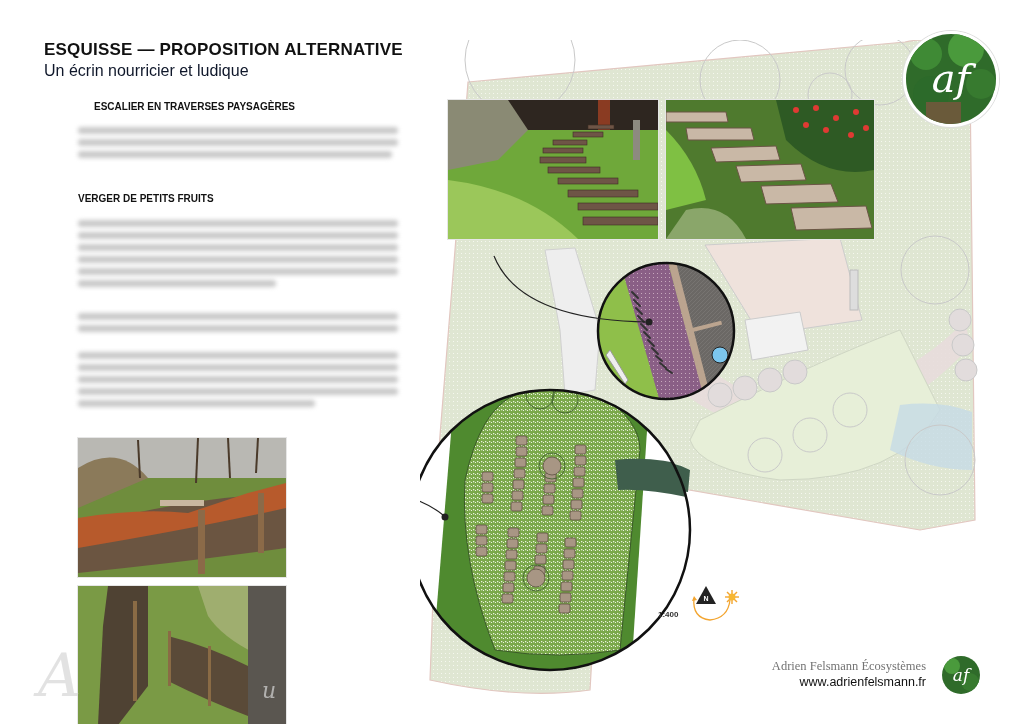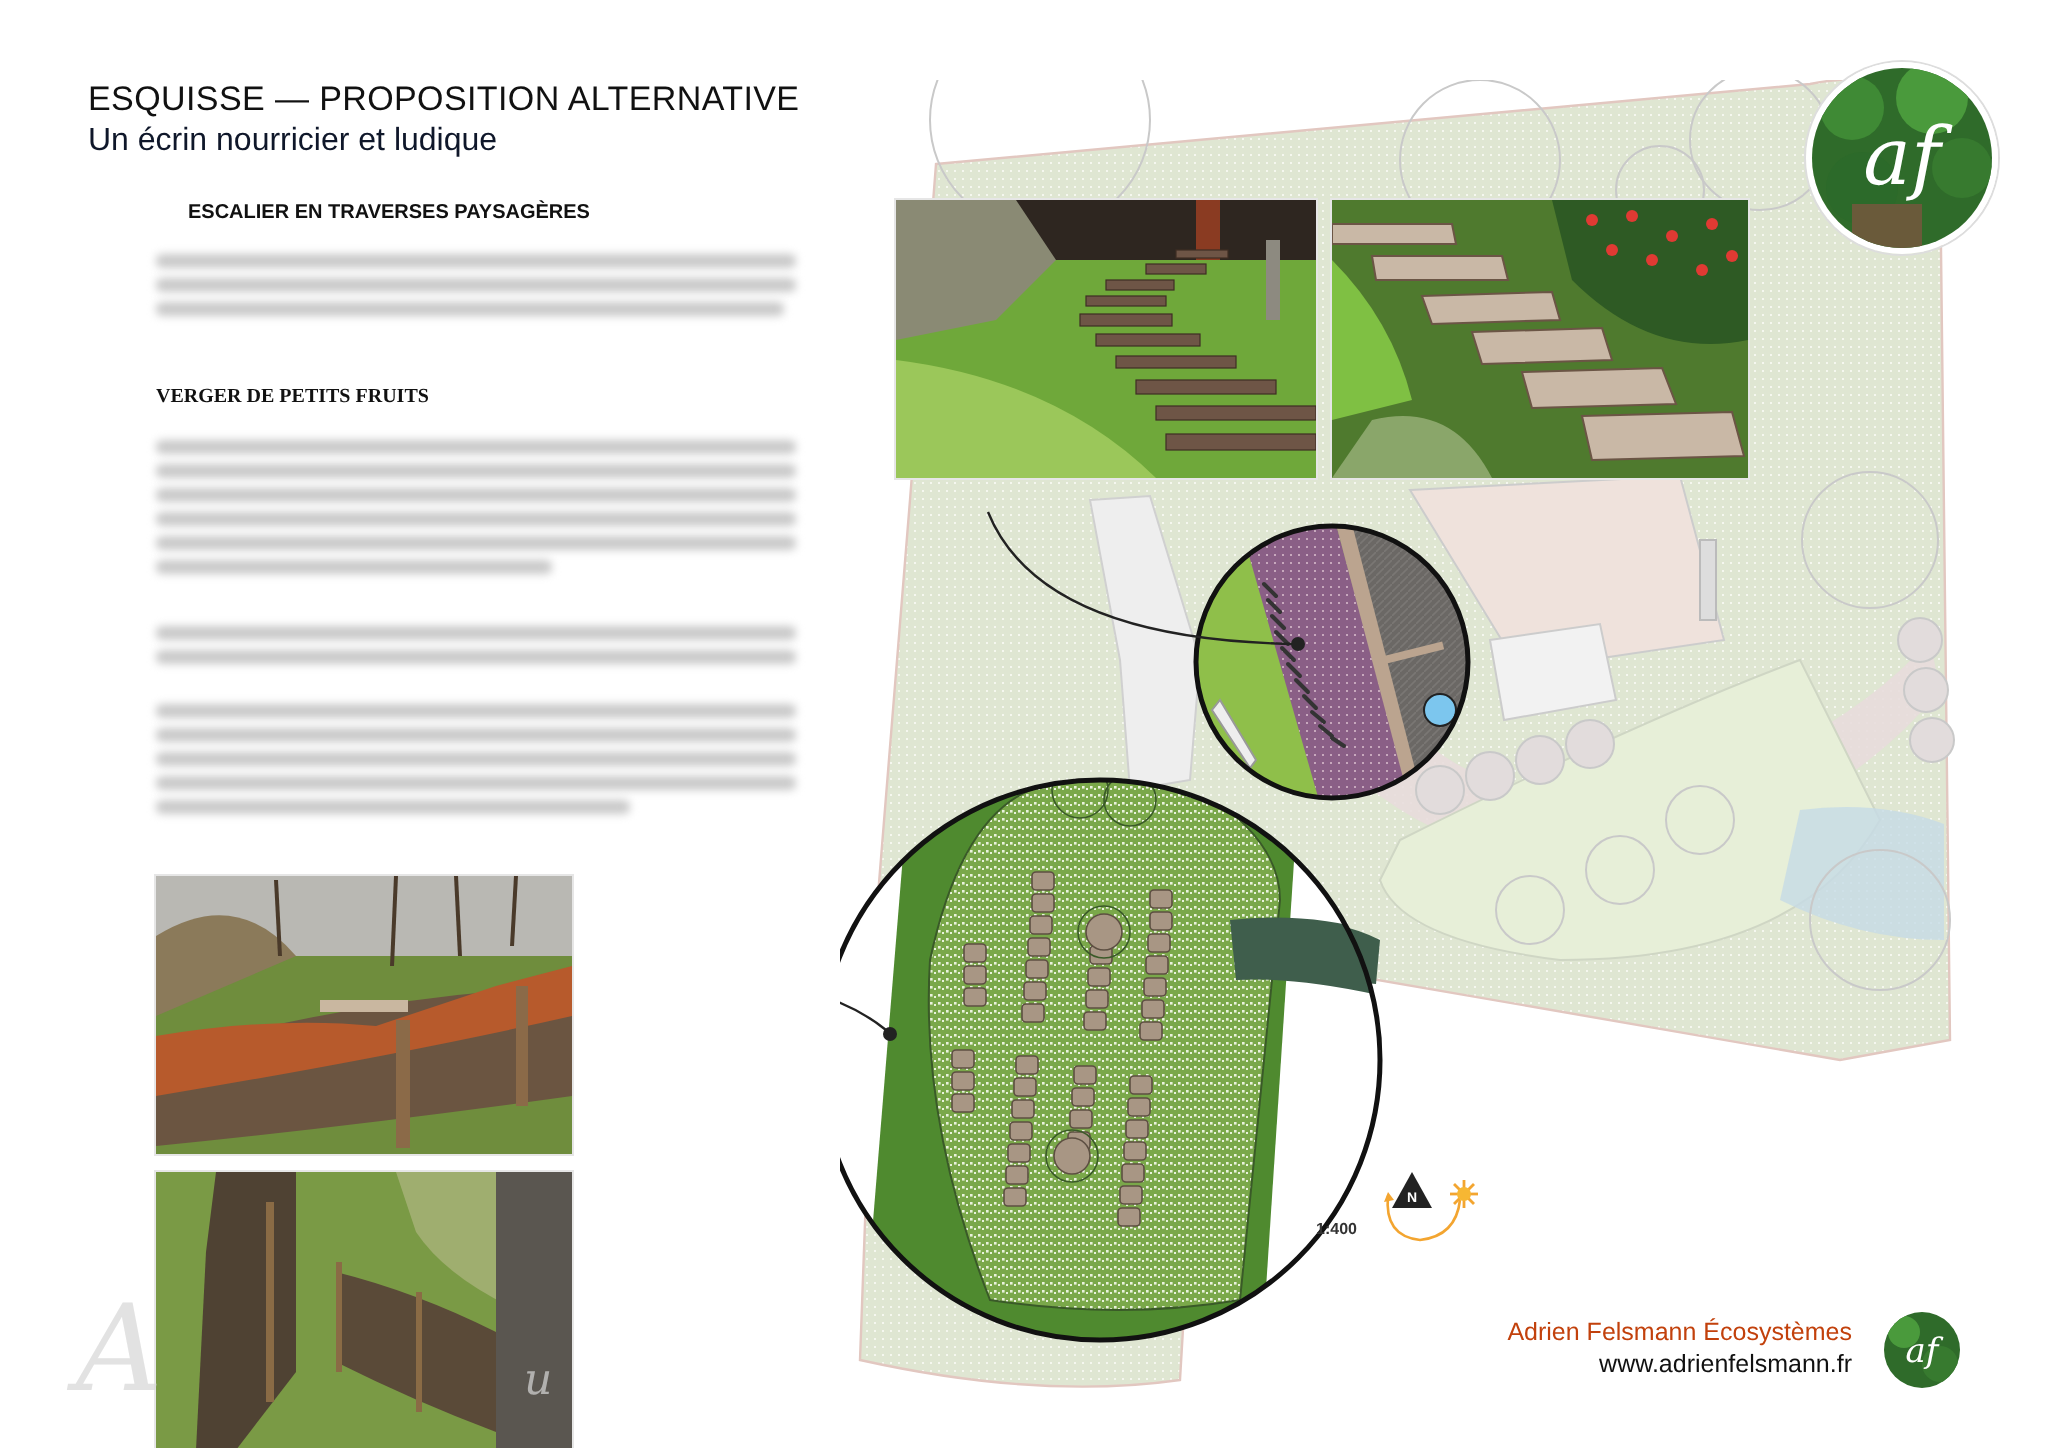--- a/index.html
+++ b/index.html
@@ -1,25 +1,25 @@
 <!DOCTYPE html>
 <html><head>
 <meta charset="utf-8">
 <style>
   html,body{margin:0;padding:0;background:#fff;}
   body{width:1024px;height:724px;position:relative;overflow:hidden;font-family:"Liberation Sans","DejaVu Sans",sans-serif;color:#1a1a1a;}
   .abs{position:absolute;}
-  .title{left:44px;top:40px;font-size:17px;font-weight:400;letter-spacing:0.2px;color:#111;}
+  .title{left:44px;top:40px;font-size:17px;font-weight:700;letter-spacing:0.2px;color:#111;}
   .subtitle{left:44px;top:62px;font-size:16px;color:#0f172a;}
   .section-h{left:78px;font-size:10px;font-weight:700;color:#111;}
   .blur-para{left:78px;width:320px;}
   .blur-line{height:7px;background:#c9c9c9;border-radius:3px;margin-bottom:5px;filter:blur(2px);}
   .photo{overflow:hidden;border:1px solid #e6e6e6;}
   .plan{left:420px;top:40px;width:604px;height:684px;}
-  .footer-name{right:98px;top:659px;font-size:12.5px;color:#c2410c;text-align:right;}
+  .footer-name{right:98px;top:659px;font-size:12.5px;color:#737373;text-align:right;font-family:Liberation Serif, serif;}
   .footer-url{right:98px;top:675px;font-size:12.5px;color:#111;text-align:right;margin-left:12px;}
   .logo-small{left:942px;top:656px;width:38px;height:38px;border-radius:50%;overflow:hidden;}
   .logo-big{left:903px;top:31px;width:90px;height:90px;border-radius:50%;overflow:hidden;border:3px solid #fff;box-shadow:0 0 0 1px #ddd;}
   .compass{left:690px;top:582px;width:52px;height:44px;}
   .scale-label{left:658px;top:610px;font-size:8px;font-weight:700;color:#333;}
   .signature{left:38px;top:640px;font-family:"DejaVu Serif",serif;font-style:italic;font-size:60px;color:#d7d7d7;opacity:.7;}
   .signature2{left:262px;top:678px;font-family:"DejaVu Serif",serif;font-style:italic;font-size:22px;color:#d7d7d7;opacity:.7;}
 </style>
 </head>
 <body>
@@ -27,21 +27,21 @@
 <div class="abs title">ESQUISSE — PROPOSITION ALTERNATIVE</div>
 <div class="abs subtitle">Un écrin nourricier et ludique</div>
 
 <div class="abs section-h" style="top:101px;margin-left:16px;">ESCALIER EN TRAVERSES PAYSAGÈRES</div>
 <div class="abs blur-para" style="top:127px;">
   <div class="blur-line"></div>
     <div class="blur-line"></div>
     <div class="blur-line" style="width:98%"></div>
 </div>
 
-<div class="abs section-h" style="top:193px;font-family:Liberation Serif, serif;">VERGER DE PETITS FRUITS</div>
+<div class="abs section-h" style="top:193px;">VERGER DE PETITS FRUITS</div>
 <div class="abs blur-para" style="top:220px;">
   <div class="blur-line"></div>
     <div class="blur-line"></div>
     <div class="blur-line"></div>
     <div class="blur-line"></div>
     <div class="blur-line"></div>
     <div class="blur-line" style="width:62%"></div>
 </div>
 <div class="abs blur-para" style="top:313px;">
   <div class="blur-line"></div>

